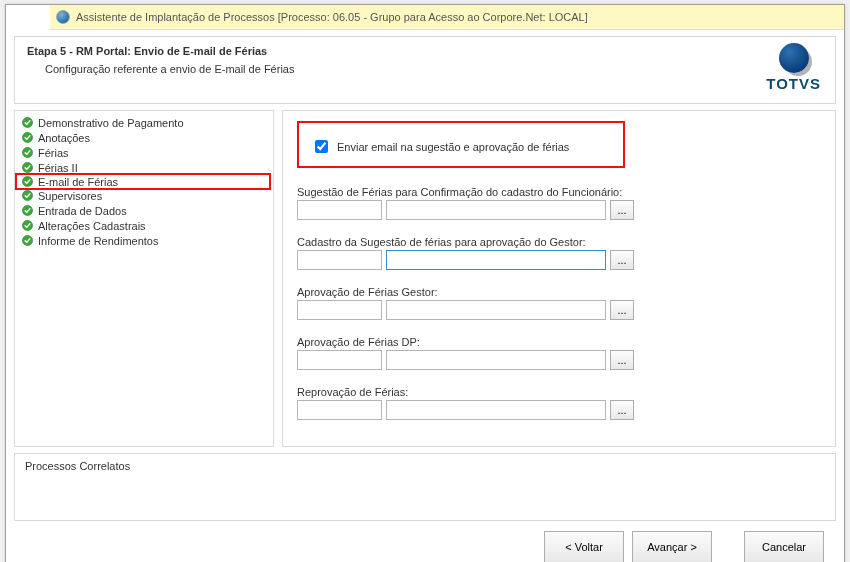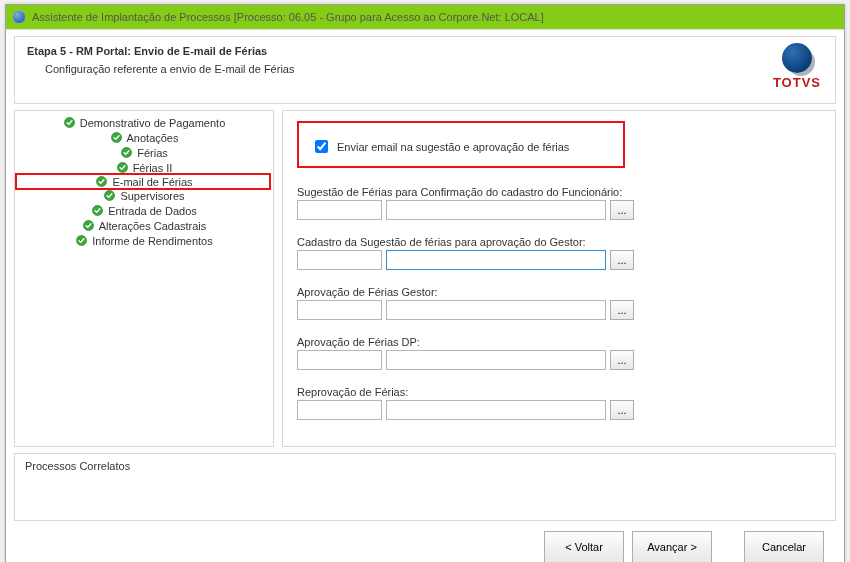--- a/index.html
+++ b/index.html
@@ -15,24 +15,25 @@
   margin: 4px auto;
   background: #fff;
   border: 1px solid #a0a0a0;
   box-shadow: 0 0 3px rgba(0,0,0,0.15);
 }
 .titlebar {
   display: flex;
   align-items: center;
   height: 24px;
   padding: 0 6px;
-  background: #84cc16;
+  background: #fef9c3;
   border-bottom: 1px solid #e0e0e0;
   font-size: 11px;
   color: #555;
+  margin-left: 44px;
 }
 .titlebar .app-icon {
   width: 14px;
   height: 14px;
   margin-right: 6px;
   border-radius: 50%;
   background: radial-gradient(circle at 35% 30%, #7fb2d8 0%, #2a6ea8 70%);
   border: 1px solid #9aa;
   box-sizing: border-box;
 }
@@ -64,40 +65,39 @@
   width: 30px;
   height: 30px;
   border-radius: 50%;
   margin: 0 auto 2px auto;
   background: radial-gradient(circle at 35% 30%, #2e6fb2 0%, #0a3e7a 70%);
   box-shadow: 4px 4px 0 -1px #b3b3b3;
 }
 .logo-text {
   font-weight: bold;
   letter-spacing: 1px;
-  font-size: 13px;
-  color: #b91c1c;
+  font-size: 15px;
+  color: #0c4a6e;
 }
 .body-row {
   display: flex;
   gap: 8px;
   margin-top: 6px;
 }
 .sidebar {
   width: 250px;
   border: 1px solid #d8d8d8;
   padding: 4px 4px;
 }
 .tree-item {
   display: flex;
   align-items: center;
   gap: 4px;
   padding: 1px 2px;
   white-space: nowrap;
-  justify-content: center;
 }
 .check-icon {
   width: 13px;
   height: 13px;
   flex: 0 0 13px;
 }
 .sel-highlight {
   border: 2px solid #e11;
   margin: -2px -2px -2px -4px;
   padding: 0 2px 0 4px;

